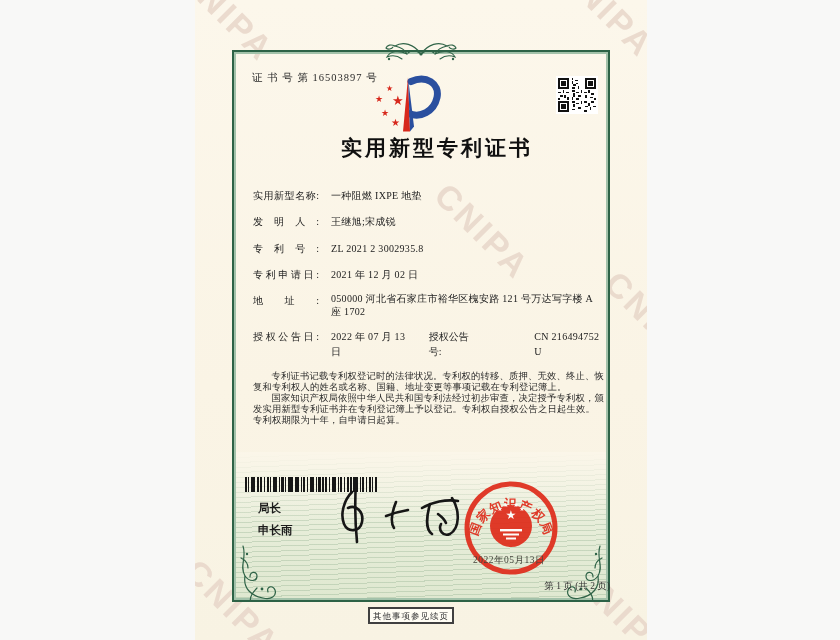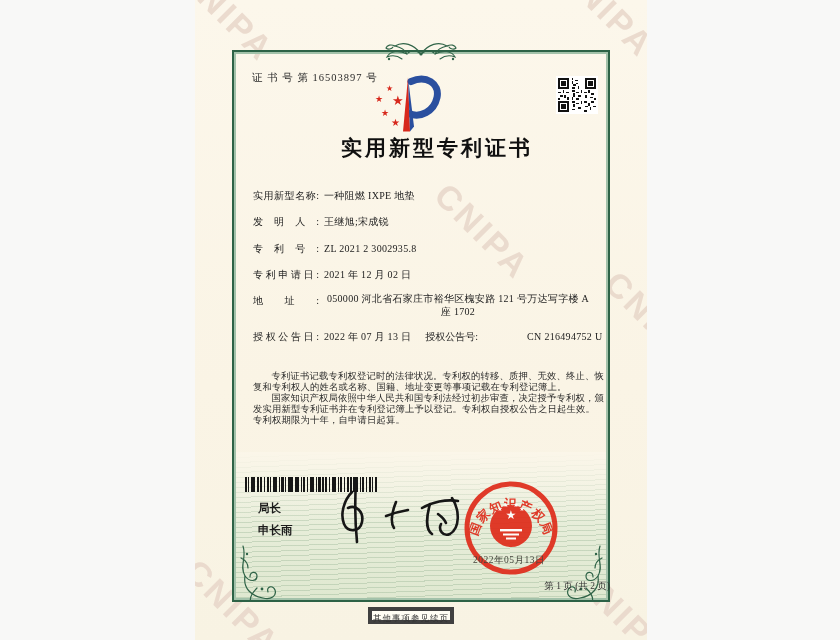--- a/index.html
+++ b/index.html
@@ -37,40 +37,40 @@
   .logo{left:362px;top:73px;width:90px;height:63px;}
   .qr{left:556px;top:76px;width:42px;height:38px;background:#fff;padding:2px;box-sizing:border-box;}
   .qr svg{width:100%;height:100%;}
 
   .title{left:232px;top:134px;width:410px;text-align:center;font-size:21px;font-weight:bold;
          letter-spacing:3px;color:#101010;}
 
   .fields{left:253px;top:188px;width:352px;font-size:10px;}
   .frow{display:flex;align-items:flex-start;line-height:15px;margin-bottom:11.3px;}
   .flabel{display:inline-block;width:66px;text-align:justify;text-align-last:justify;flex:0 0 66px;}
-  .fvalue{margin-left:5px;letter-spacing:.3px;text-align:center;}
+  .fvalue{margin-left:12px;letter-spacing:.3px;}
   .frow.addr .fvalue{line-height:12.5px;width:268px;}
   .frow.grant .pair2{margin-left:14px;display:flex;gap:44px;}
 
   .paras{left:253px;top:371px;width:351px;font-size:9.3px;line-height:10.9px;color:#2a2a2a;}
   .paras p{margin:0;text-indent:2em;letter-spacing:.2px;}
 
   .barcode{left:245px;top:477px;width:132px;height:15px;
            background-image:
              repeating-linear-gradient(90deg,#161616 0 1.2px,transparent 1.2px 3.1px),
              repeating-linear-gradient(90deg,#161616 0 2px,transparent 2px 7.3px);}
   .signer{left:258px;top:497px;font-size:11.5px;font-weight:bold;line-height:22px;color:#1c1c1c;}
   .signature{left:322px;top:478px;width:158px;height:70px;}
   .seal{left:458px;top:478px;width:106px;height:104px;}
   .seal svg{overflow:visible;}
 
   .page-num{left:232px;top:580px;width:378px;text-align:right;font-size:9.5px;color:#333;}
 
   .footer-box{left:368px;top:607px;width:86px;height:17px;box-sizing:border-box;
-              border:4px solid #404040;background:#fffdf4;font-size:8.5px;line-height:15px;
+              border:2px solid #404040;background:#fffdf4;font-size:8.5px;line-height:15px;
               text-align:center;letter-spacing:1px;color:#333;}
 
   .orn{color:#2f6347;}
 </style>
 </head>
 <body>
 
 <div class="stage">
 
   <div class="paper">

